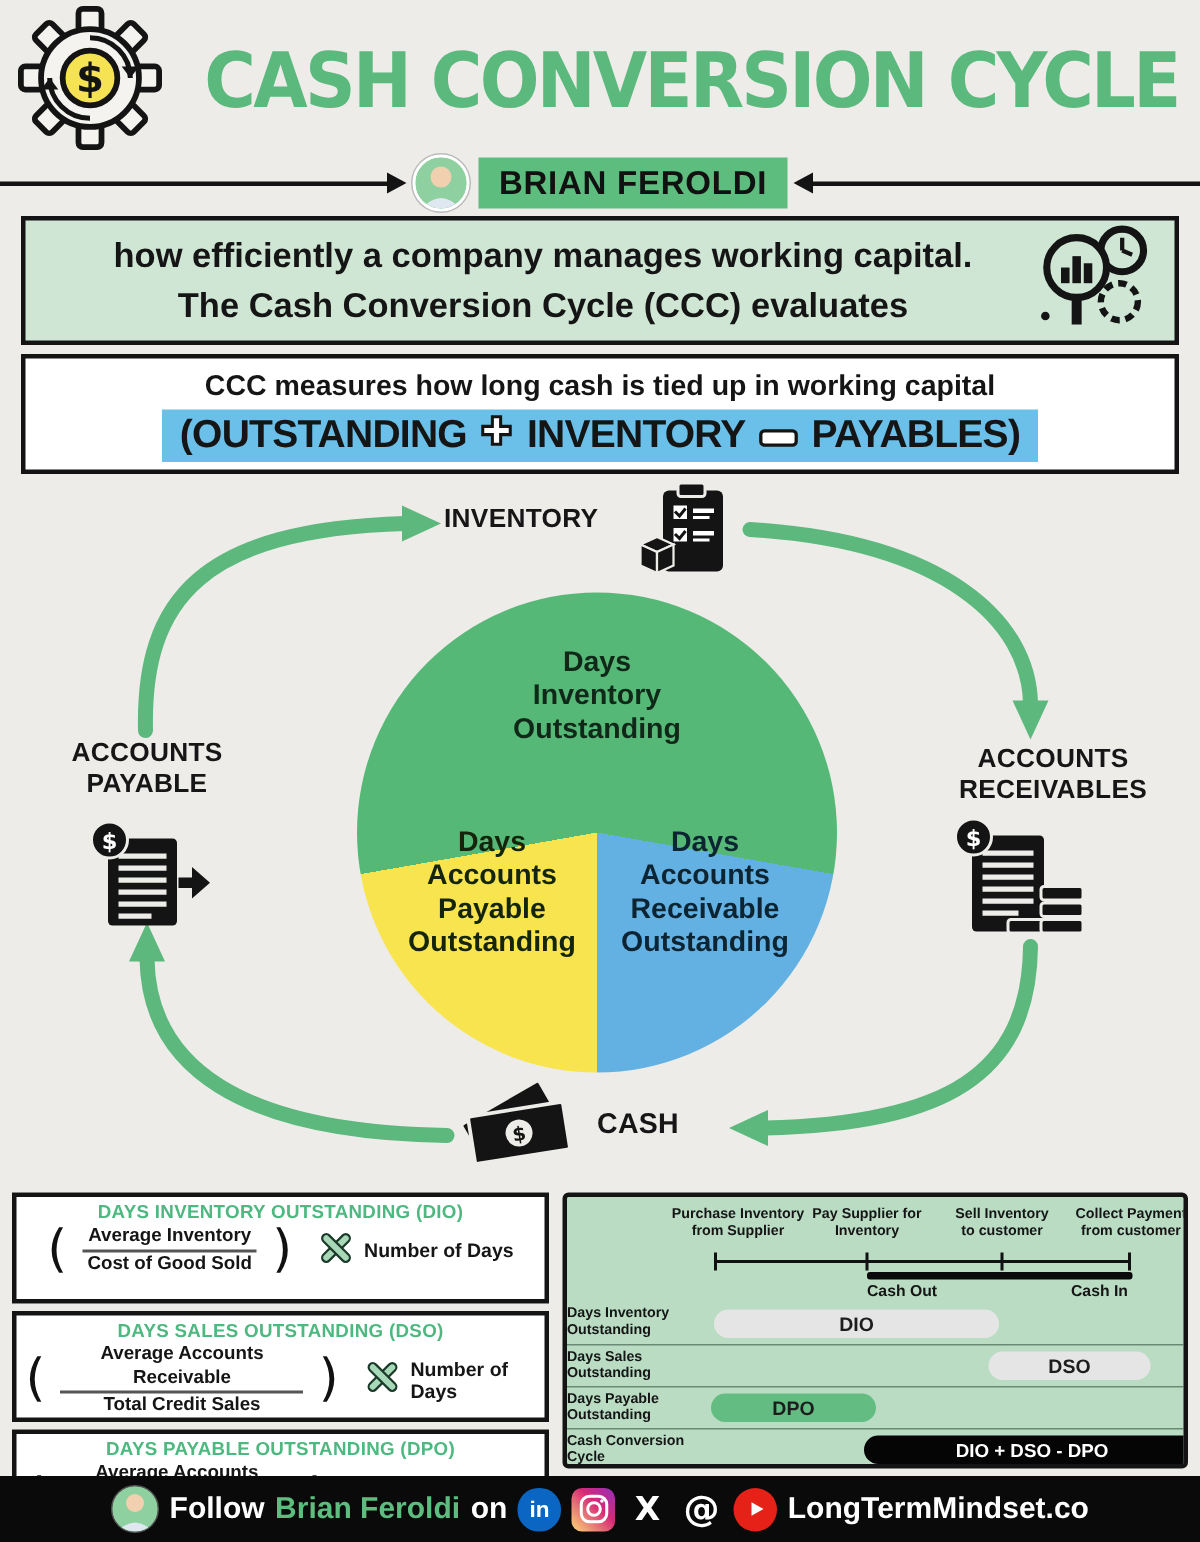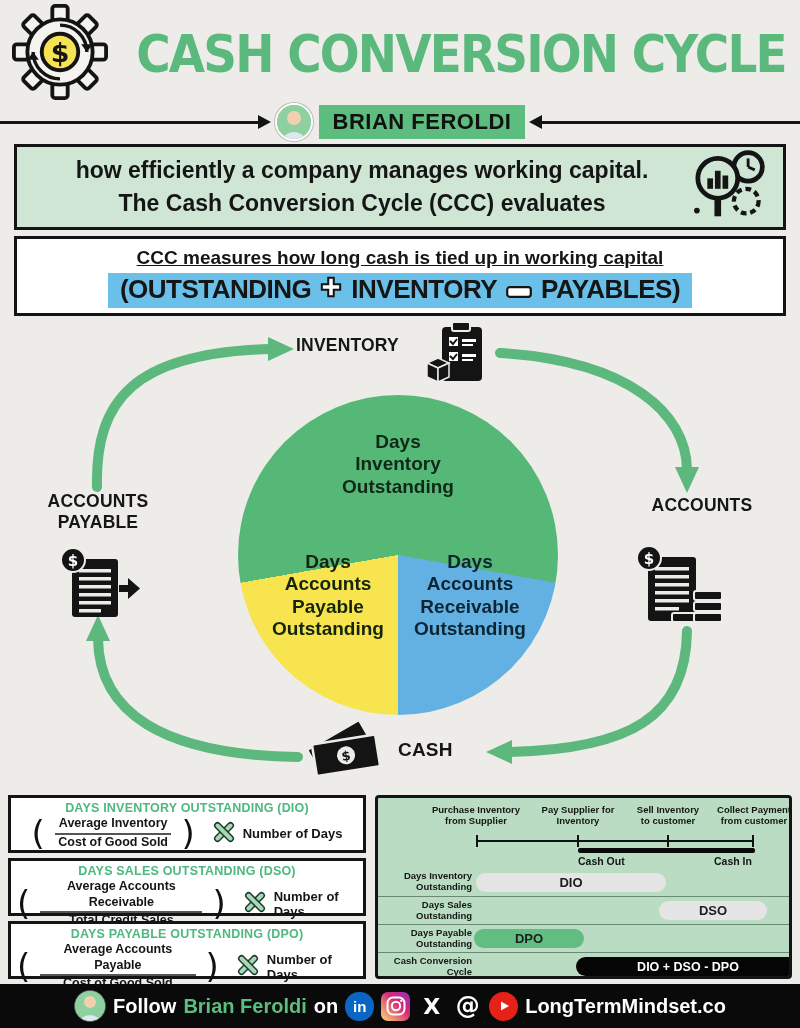--- a/index.html
+++ b/index.html
@@ -27,55 +27,55 @@
   .hline.r::before { content:""; position:absolute; left:-10px; top:-6px;
     border-right:13px solid #141414; border-top:7px solid transparent; border-bottom:7px solid transparent; }
   .avatar { width:38px; height:38px; border-radius:50%; border:2px solid #fff; margin:0 6px 0 14px;
     background:#8fd0a0; overflow:hidden; flex:0 0 auto; box-shadow:0 0 0 1px #bbb; }
   .badge { background:#5cbd7e; color:#111; font-weight:bold; font-size:22px;
     padding:4px 14px; margin-right:14px; letter-spacing:.5px; }
   
   .box { border:3px solid #141414; margin:0 14px; background:#fff; }
   .intro { background:#cfe6d4; margin-top:2px; display:flex; align-items:center; padding:6px 10px 6px 16px; height:86px; }
   .intro .txt { flex:1; text-align:center; font-weight:bold; font-size:23px; line-height:1.45; }
-  .defbox { margin-top:6px; text-align:center; padding:8px 0 9px; height:80px;text-decoration:underline; }
+  .defbox { margin-top:6px; text-align:center; padding:8px 0 9px; height:80px; }
   .defbox .l1 { font-weight:bold; font-size:19px; margin-bottom:4px; }
   .hl { display:inline-flex; align-items:center; gap:9px; background:#6ac0e8;
     font-weight:bold; font-size:26px; letter-spacing:-.5px; padding:1px 12px 3px; }
   
   .cycle { position:relative; height:466px; margin-top:3px; }
   .cycle svg.arrows { position:absolute; left:0; top:0; }
   .pie { position:absolute; left:238px; top:76px; width:320px; height:320px; border-radius:50%;
     background:conic-gradient(#56b876 0 100deg, #62b1e2 100deg 180deg, #f8e44e 180deg 260deg, #56b876 260deg 360deg); }
   .pielab { position:absolute; text-align:center; font-weight:bold; font-size:19px; line-height:1.18; color:#0f2818; }
   .pl-g { left:0; right:0; top:36px; }
   .pl-y { left:14px; top:156px; width:152px; color:#14250b; }
   .pl-b { left:156px; top:156px; width:152px; color:#0d2433; }
   .node { position:absolute; font-weight:bold; font-size:17.5px; color:#161616; letter-spacing:.2px; text-align:center; line-height:1.2; }
   .icon { position:absolute; }
   
   .bottom { display:flex; margin:10px 8px 0; gap:9px; }
   .fcol { width:358px; display:flex; flex-direction:column; gap:5px; }
-  .fbox { border:3px solid #141414; background:#fff; padding:3px 6px 4px; height:58px; }
+  .fbox { border:3px solid #141414; background:#fff; padding:3px 6px 4px; height:74px; }
   .fbox .ft { text-align:center; color:#4db87f; font-weight:bold; font-size:12.5px; letter-spacing:.2px; }
   .frow { display:flex; align-items:center; justify-content:center; gap:4px; margin-top:1px; }
   .paren { font-family:"DejaVu Sans", sans-serif; font-size:34px; font-weight:400; line-height:.85; color:#111; }
   .frac { text-align:center; font-weight:bold; font-size:12.5px; line-height:1.25; padding:0 6px; }
   .frac .num { border-bottom:2px solid #555; padding:0 4px 1px; }
   .mult { margin-left:14px; display:flex; align-items:center; gap:8px; font-weight:bold; font-size:13px; }
   
   .chart { flex:1; border:3px solid #141414; border-radius:4px; background:#b9dcc3; position:relative; height:184px; overflow:hidden; }
   .ms { position:absolute; width:100px; text-align:center; font-weight:bold; font-size:9.5px; line-height:1.15; top:7px; }
   .tl { position:absolute; top:42px; height:2px; background:#111; }
   .tick { position:absolute; top:-5px; width:2px; height:12px; background:#111; }
   .cashbar { position:absolute; top:50px; height:5px; background:#0a0a0a; border-radius:2px; }
   .cashlab { position:absolute; top:57px; font-weight:bold; font-size:10.5px; }
   .crow { position:absolute; left:0; right:0; height:28px; display:flex; align-items:center; }
   .crow + .crow { border-top:1.5px solid rgba(15,35,22,.45); }
-  .crow .rl { width:94px; text-align:right; font-weight:bold; font-size:9.5px; line-height:1.15; }
+  .crow .rl { width:94px; text-align:left; font-weight:bold; font-size:9.5px; line-height:1.15; }
   .bar { position:absolute; height:19px; border-radius:10px; display:flex; align-items:center; justify-content:center;
     font-weight:bold; font-size:13px; color:#1d1d1d; }
   .bar.red { background:#e5e5e5; }
   .bar.grn { background:#63bd82; }
   .bar.blk { background:#050505; color:#fff; font-size:12.5px; }
   
   .footer { position:absolute; left:0; right:0; bottom:0; height:44px; background:#0a0a0a;
     display:flex; align-items:center; justify-content:center; gap:7px; }
   .footer .fav { width:32px; height:32px; border-radius:50%; overflow:hidden; background:#8fd0a0; border:1px solid #555; }
   .ftxt { color:#fff; font-weight:bold; font-size:20px; }
@@ -244,20 +244,21 @@
       </g>
       <circle cx="17" cy="15" r="12" fill="#141414" stroke="#edece9" stroke-width="2"></circle>
       <text x="17" y="21" text-anchor="middle" font-family="DejaVu Sans" font-size="15" font-weight="bold" fill="#fff">$</text>
       <rect x="63" y="40" width="9" height="7" fill="#141414"></rect>
       <polygon points="72,33 84,43.5 72,54" fill="#141414"></polygon>
     </svg>
   </span>
 
   <div class="node" style="left:614px; top:176px; width:176px;">
     <div>ACCOUNTS</div>
+    <div>RECEIVABLES</div>
   </div>
   <span class="icon" style="left:632px; top:224px;">
     <svg width="92" height="100" viewBox="0 0 92 100">
       <rect x="16" y="14" width="48" height="64" rx="3" fill="#141414"></rect>
       <g fill="#edece9">
         <rect x="23" y="24" width="34" height="3.5"></rect>
           <rect x="23" y="32" width="34" height="3.5"></rect>
         <rect x="23" y="40" width="34" height="3.5"></rect>
           <rect x="23" y="48" width="34" height="3.5"></rect>
         <rect x="23" y="56" width="34" height="3.5"></rect>
@@ -356,21 +357,21 @@
               </g>
             </svg>
           </span>
           <span>Number of Days</span>
         </div>
       </div>
     </div>
   </div>
 
   <div class="chart">
-    <div class="ms" style="left:48px;">
+    <div class="ms" style="left:64px;">
       <div>Purchase Inventory</div>
         <div>from Supplier</div>
     </div>
     <div class="ms" style="left:150px;">
       <div>Pay Supplier for</div>
         <div>Inventory</div>
     </div>
     <div class="ms" style="left:240px;">
       <div>Sell Inventory</div>
         <div>to customer</div>

